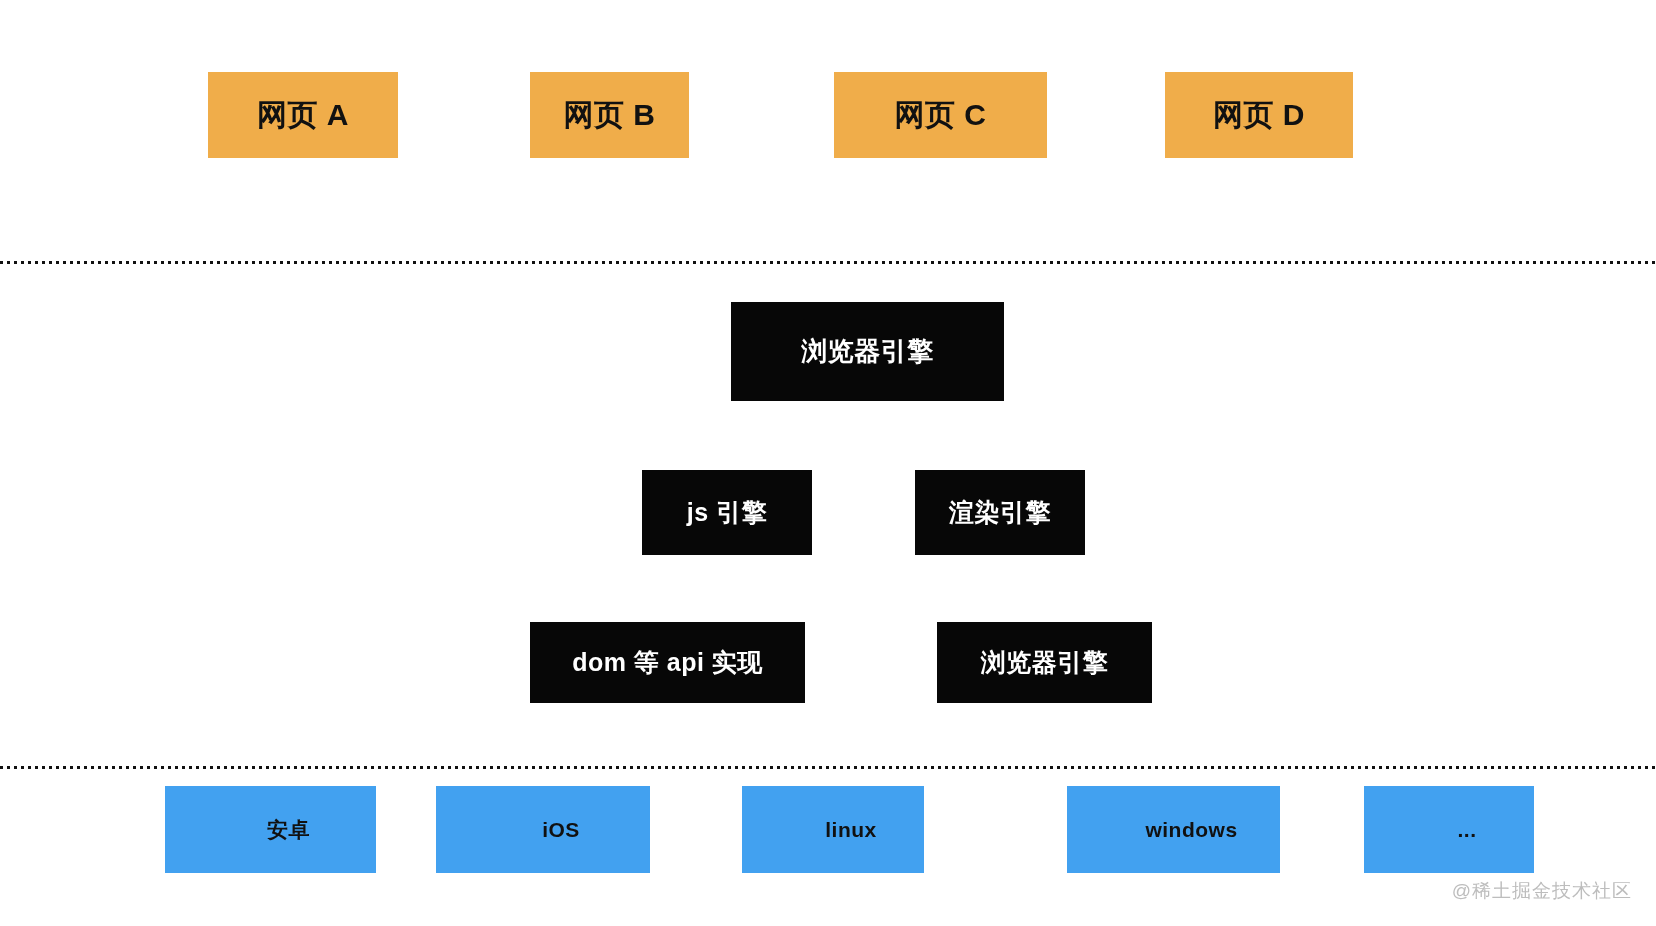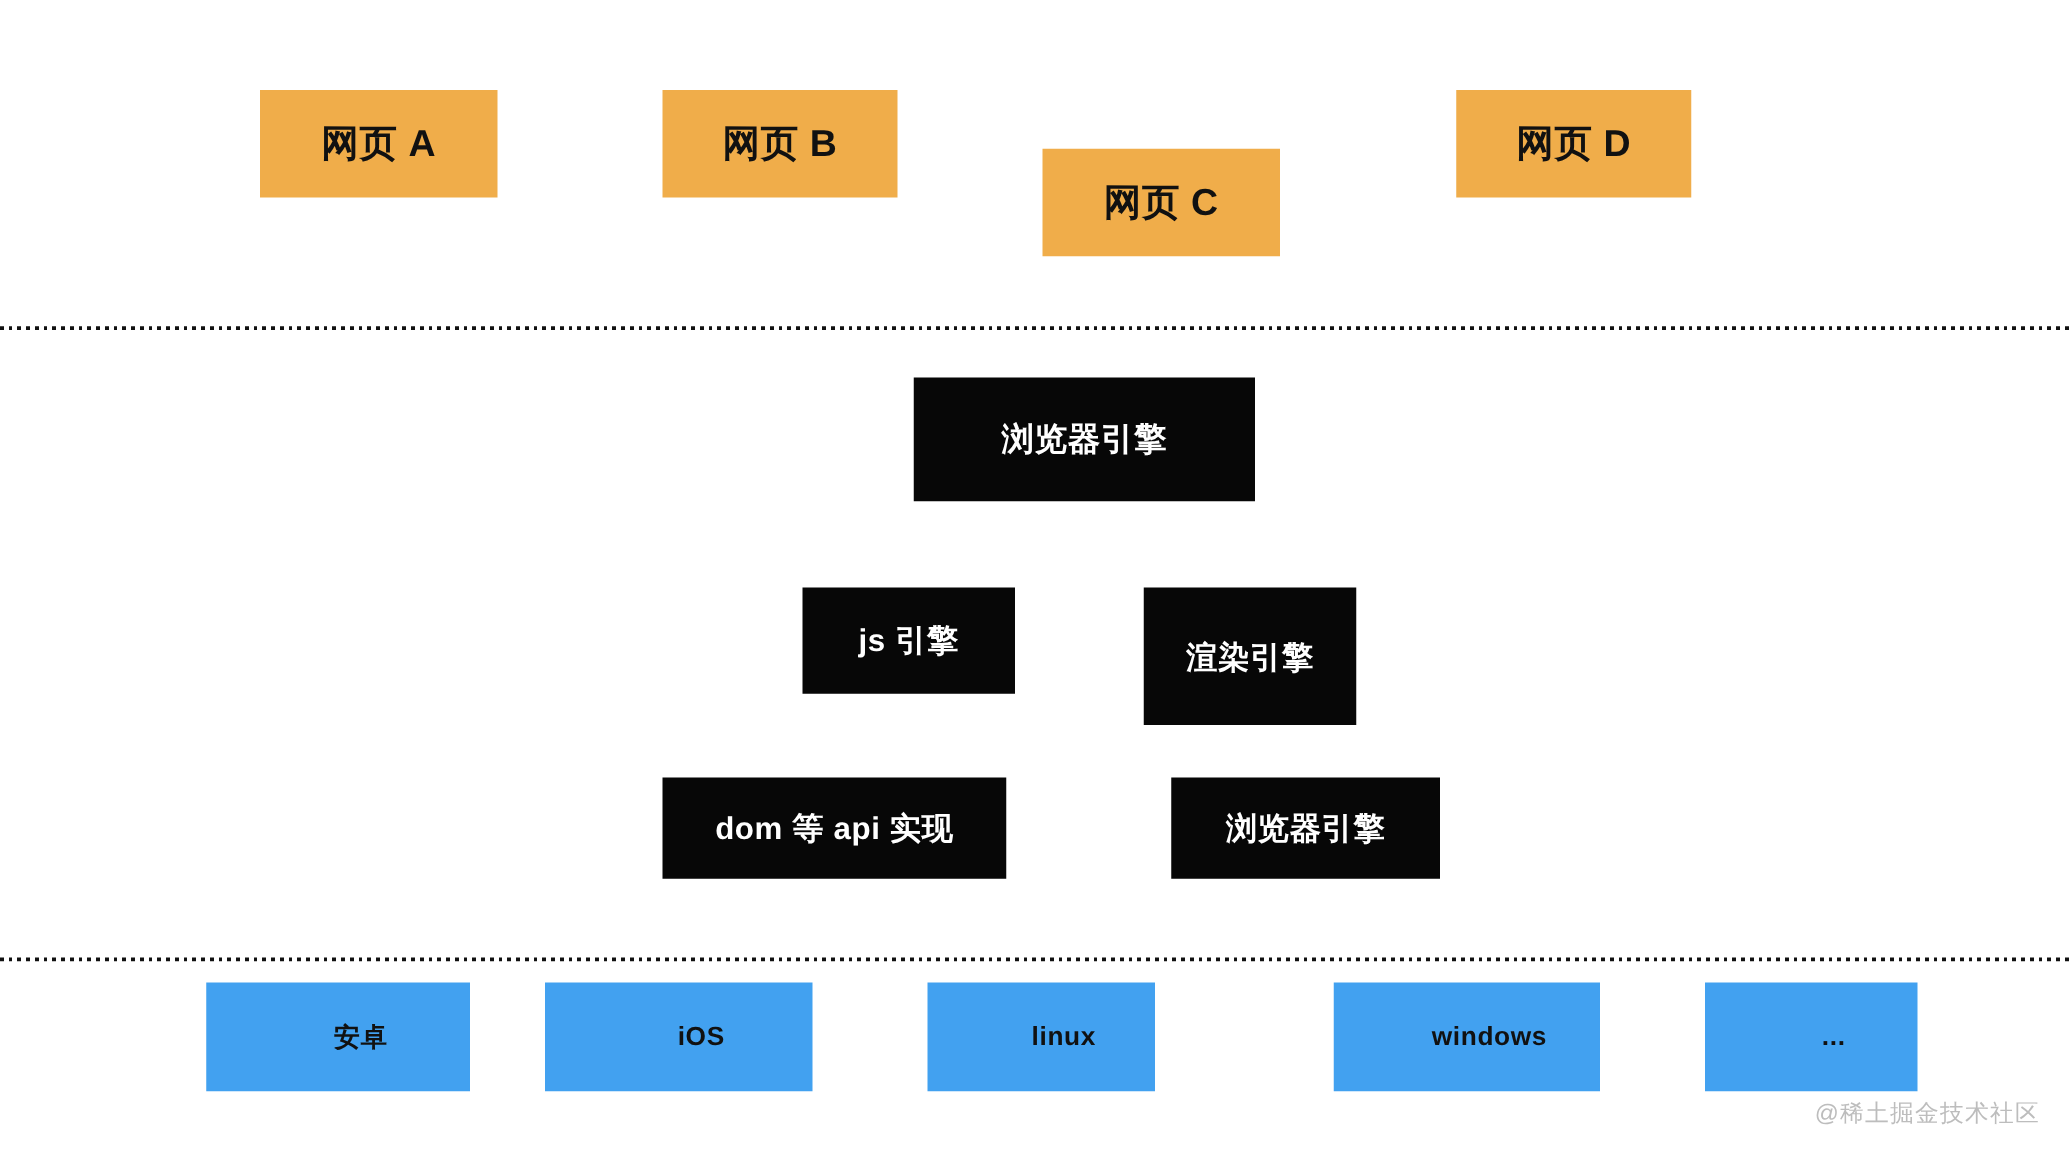--- a/index.html
+++ b/index.html
@@ -72,30 +72,30 @@
     color: var(--watermark_text, #BDBDBD);
     letter-spacing: 1px;
   }
 </style>
 </head>
 <body>
 
 <div class="canvas">
 
   <div class="box web-box" style="left:208px; width:190px;">网页 A</div>
-  <div class="box web-box" style="left:530px; width:188px;">网页 B</div>
-  <div class="box web-box" style="left:834px; width:190px;margin-top:47px;">网页 C</div>
+  <div class="box web-box" style="left:530px; width:159px;">网页 B</div>
+  <div class="box web-box" style="left:834px; width:213px;">网页 C</div>
   <div class="box web-box" style="left:1165px; width:188px;">网页 D</div>
 
   <div class="dotted-line" style="top:261px;"></div>
 
   <div class="box engine-box" style="left:642px; top:470px; width:170px; height:85px;">js 引擎</div>
 
   <div class="box engine-box browser-engine-box" style="left:731px; top:302px; width:273px; height:99px;">浏览器引擎</div>
-  <div class="box engine-box" style="left:915px; top:470px; width:170px; height:110px;font-family:Liberation Mono, monospace;">渲染引擎</div>
+  <div class="box engine-box" style="left:915px; top:470px; width:170px; height:85px;font-family:Liberation Mono, monospace;">渲染引擎</div>
 
   <div class="box engine-box" style="left:530px; top:622px; width:275px; height:81px;">dom 等 api 实现</div>
   <div class="box engine-box" style="left:937px; top:622px; width:215px; height:81px;">浏览器引擎</div>
 
   <div class="dotted-line" style="top:766px;"></div>
 
   <div class="box platform-box" style="left:165px; width:211px;">安卓</div>
   <div class="box platform-box" style="left:436px; width:214px;">iOS</div>
   <div class="box platform-box" style="left:742px; width:182px;">linux</div>
   <div class="box platform-box" style="left:1067px; width:213px;">windows</div>

